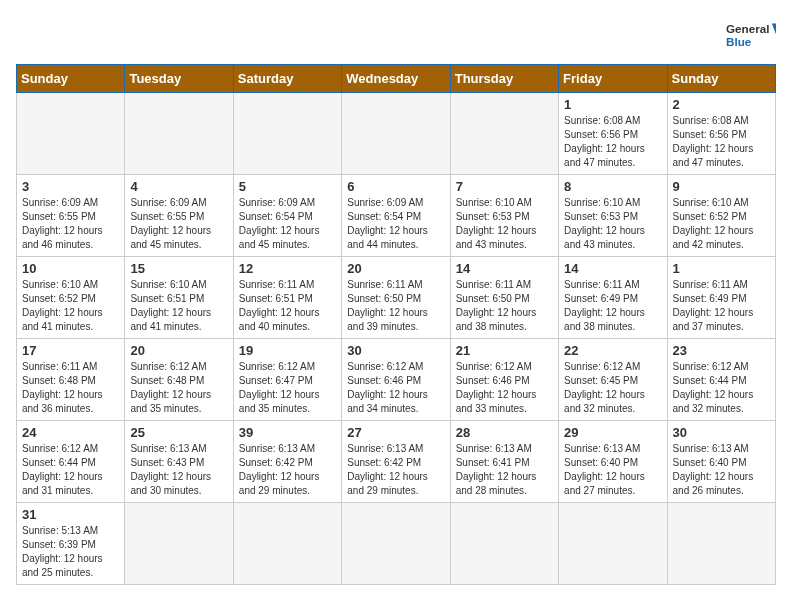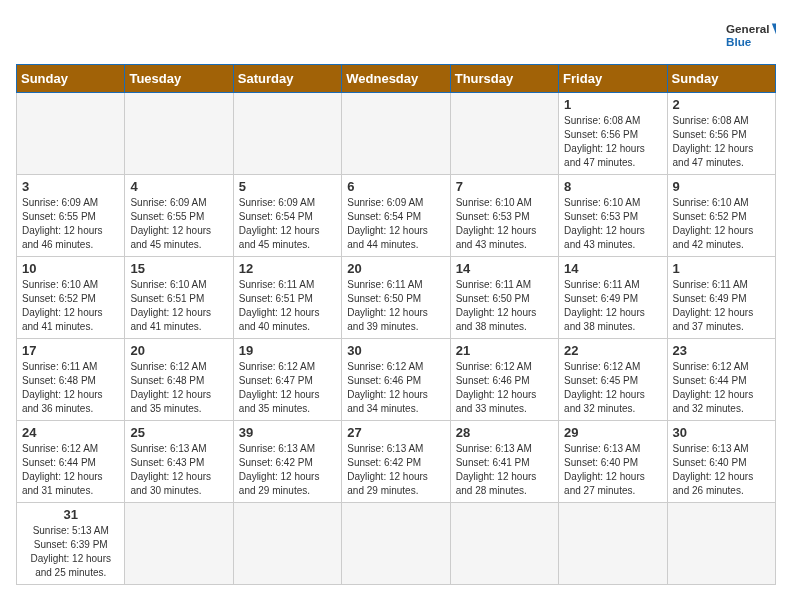--- a/index.html
+++ b/index.html
@@ -67,21 +67,20 @@
       display: block;
       margin-bottom: 2px;
     }
     .day-info {
       font-size: 10px;
       line-height: 1.4;
       color: #333;
     }
     .last-row td {
       background: #f5f5f5;
-      text-align: center;
     }
     .last-row td.has-data {
       background: #fff;
     }
   </style>
 </head>
 <body>
 
 <div class="header-area">
   <div class="logo">

